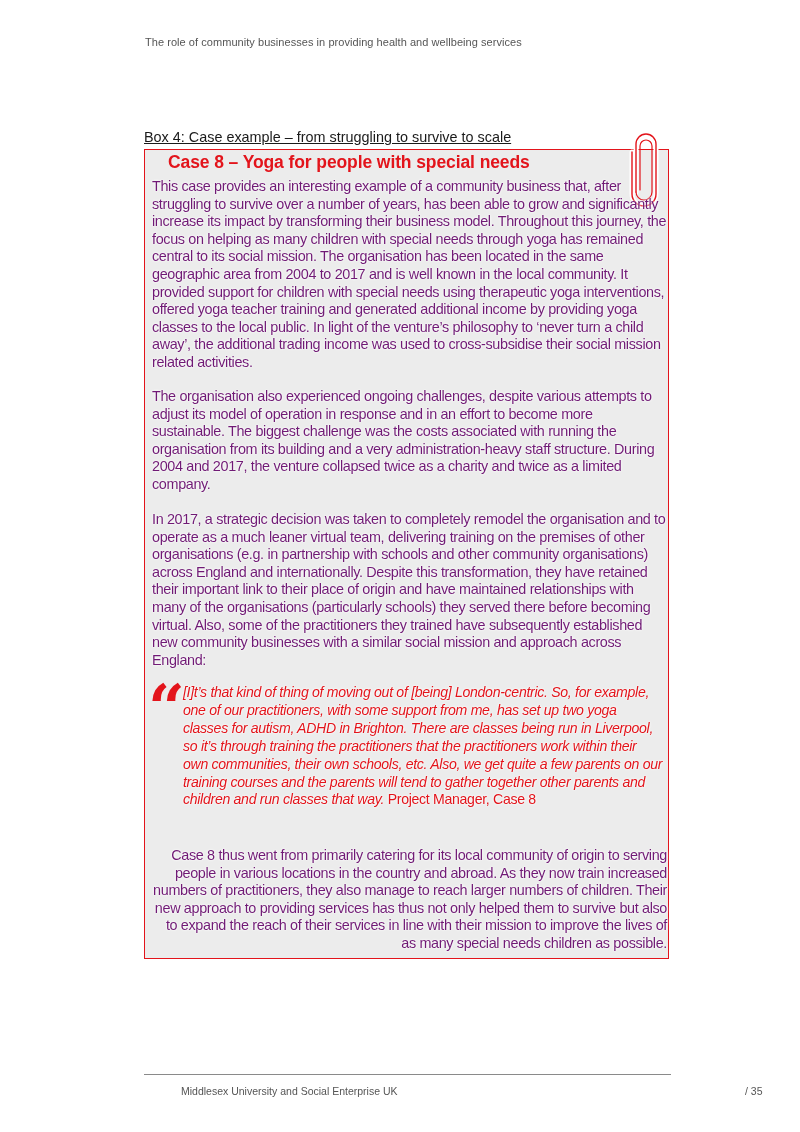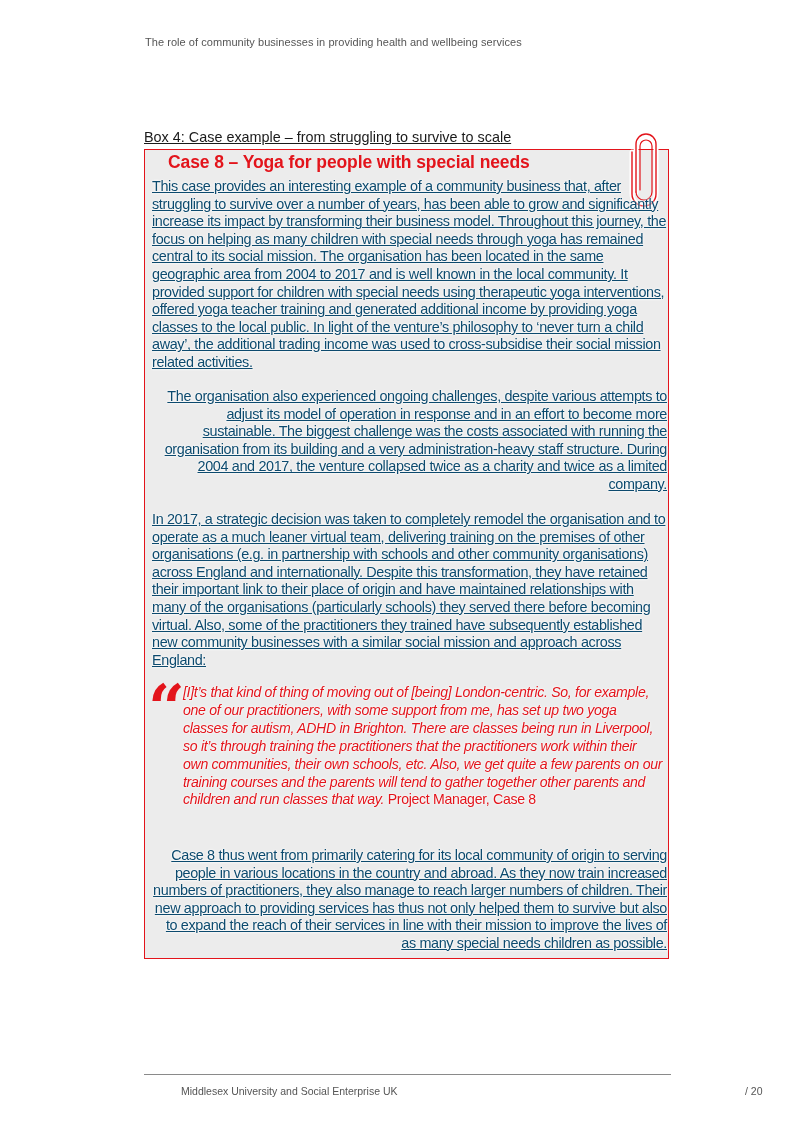--- a/index.html
+++ b/index.html
@@ -58,28 +58,27 @@
       color: #e3141b;
       letter-spacing: -0.1px;
       margin-left: 16px;
     }
     .para {
       position: absolute;
       left: 152px;
       width: 515px;
       font-size: 14.4px;
       line-height: 17.6px;
-      color: #0c4a6e;
+      color: #701a75;
       letter-spacing: -0.35px;
       margin: 0;
       text-shadow: 0 0 3px #ffffff, 0 0 2px #ffffff;
-      text-decoration: underline;
     }
     .p1 { top: 178px; }
-    .p2 { top: 388px; text-align: right; }
+    .p2 { top: 388px; }
     .p3 { top: 511px; }
     .p4 { top: 847px; text-align: right; }
     .quote-mark {
       position: absolute;
       left: 148px;
       top: 676px;
       font-family: "DejaVu Serif", serif;
       font-size: 64px;
       line-height: 64px;
       font-weight: bold;
@@ -148,13 +147,13 @@
 <div class="quote-mark">“</div>
 <div class="quote-block">
   <span class="quote-text">[I]t’s that kind of thing of moving out of [being] London-centric. So, for example, one of our practitioners, with some support from me, has set up two yoga classes for autism, ADHD in Brighton. There are classes being run in Liverpool, so it’s through training the practitioners that the practitioners work within their own communities, their own schools, etc. Also, we get quite a few parents on our training courses and the parents will tend to gather together other parents and children and run classes that way.</span>
   <span class="quote-attribution">Project Manager, Case 8</span>
 </div>
 
 <p class="para p4">Case 8 thus went from primarily catering for its local community of origin to serving people in various locations in the country and abroad. As they now train increased numbers of practitioners, they also manage to reach larger numbers of children. Their new approach to providing services has thus not only helped them to survive but also to expand the reach of their services in line with their mission to improve the lives of as many special needs children as possible.</p>
 
 <div class="footer-rule"></div>
 <div class="footer-left">Middlesex University and Social Enterprise UK</div>
-<div class="footer-right">/ 20</div>
+<div class="footer-right">/ 35</div>
 
 </body></html>

